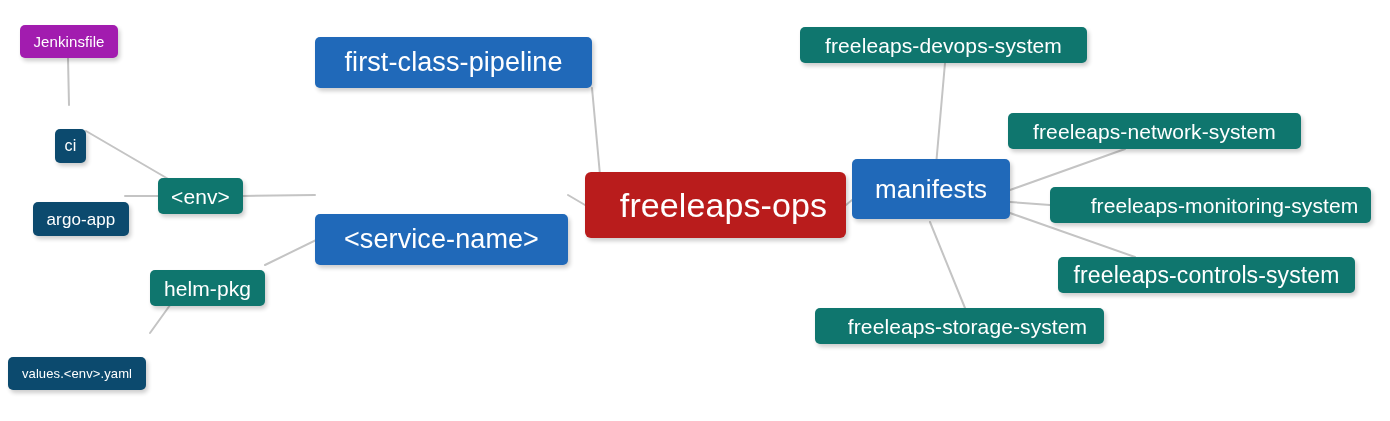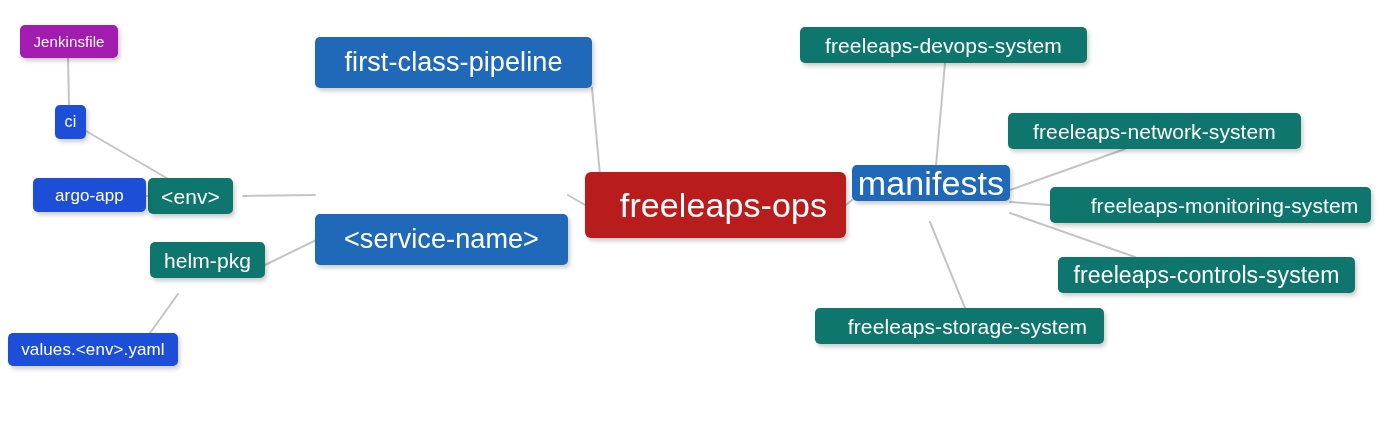--- a/index.html
+++ b/index.html
@@ -33,21 +33,21 @@
     color: #ffffff;
     white-space: nowrap;
     box-shadow: 2px 3px 4px rgba(0,0,0,0.20);
     letter-spacing: 0.1px;
     line-height: 1;
   }
   .lvl-root   { background: #b91c1c; font-size: 34px; border-radius: 6px; padding-left: 16px; }
   .lvl-blue   { background: #2069b9; }
   .lvl-green  { background: #0f766e; }
   .lvl-orange { background: #a21caf; }
-  .lvl-red    { background: #1d4ed8; }
+  .lvl-red    { background: #0c4a6e; margin-top: 24px; }
 </style>
 </head>
 <body>
 
 <div id="canvas">
   <svg id="edges" viewBox="0 0 1390 421" xmlns="http://www.w3.org/2000/svg">
       <path d="M 585 205 L 568 195" stroke="#c4c4c4" stroke-width="2" fill="none" stroke-linecap="round"></path>
       <path d="M 846 205 L 852 200" stroke="#c4c4c4" stroke-width="2" fill="none" stroke-linecap="round"></path>
       <path d="M 600 175 L 592 88" stroke="#c4c4c4" stroke-width="2" fill="none" stroke-linecap="round"></path>
       <path d="M 315 195 L 243 196" stroke="#c4c4c4" stroke-width="2" fill="none" stroke-linecap="round"></path>
@@ -62,42 +62,42 @@
       <path d="M 1010 213 L 1135 257" stroke="#c4c4c4" stroke-width="2" fill="none" stroke-linecap="round"></path>
       <path d="M 930 222 L 965 308" stroke="#c4c4c4" stroke-width="2" fill="none" stroke-linecap="round"></path>
     </svg>
   <div id="node-layer">
       <div class="node lvl-root" style="left: 585px; top: 172px; width: 261px; height: 66px; font-size: 34px;">
         <span>freeleaps-ops</span>
       </div>
       <div class="node lvl-blue" style="left: 315px; top: 170px; width: 253px; height: 51px; font-size: 27px; margin-top: 44px;">
         <span>&lt;service-name&gt;</span>
       </div>
-      <div class="node lvl-blue" style="left: 852px; top: 165px; width: 158px; height: 36px; font-size: 34px;">
+      <div class="node lvl-blue" style="left: 852px; top: 159px; width: 158px; height: 60px; font-size: 26px;">
         <span>manifests</span>
       </div>
       <div class="node lvl-blue" style="left: 315px; top: 37px; width: 277px; height: 51px; font-size: 27px; justify-content: center;">
         <span>first-class-pipeline</span>
       </div>
-      <div class="node lvl-green" style="left: 148px; top: 178px; width: 85px; height: 36px; font-size: 21px;">
+      <div class="node lvl-green" style="left: 158px; top: 178px; width: 85px; height: 36px; font-size: 21px;">
         <span>&lt;env&gt;</span>
       </div>
-      <div class="node lvl-green" style="left: 150px; top: 242px; width: 115px; height: 36px; font-size: 21px;">
+      <div class="node lvl-green" style="left: 150px; top: 270px; width: 115px; height: 36px; font-size: 21px;">
         <span>helm-pkg</span>
       </div>
       <div class="node lvl-red" style="left: 55px; top: 105px; width: 31px; height: 34px; font-size: 16px;">
         <span>ci</span>
       </div>
       <div class="node lvl-orange" style="left: 20px; top: 25px; width: 98px; height: 33px; font-size: 15px;">
         <span>Jenkinsfile</span>
       </div>
-      <div class="node lvl-red" style="left: 33px; top: 178px; width: 113px; height: 34px; font-size: 17px;">
+      <div class="node lvl-red" style="left: 33px; top: 178px; width: 96px; height: 34px; font-size: 17px;">
         <span>argo-app</span>
       </div>
-      <div class="node lvl-red" style="left: 8px; top: 333px; width: 170px; height: 33px; font-size: 17px;">
+      <div class="node lvl-red" style="left: 8px; top: 333px; width: 138px; height: 33px; font-size: 13px;">
         <span>values.&lt;env&gt;.yaml</span>
       </div>
       <div class="node lvl-green" style="left: 800px; top: 27px; width: 287px; height: 36px; font-size: 21px;">
         <span>freeleaps-devops-system</span>
       </div>
       <div class="node lvl-green" style="left: 1008px; top: 113px; width: 293px; height: 36px; font-size: 21px;">
         <span>freeleaps-network-system</span>
       </div>
       <div class="node lvl-green" style="left: 1050px; top: 187px; width: 321px; height: 36px; font-size: 21px; padding-left: 28px;">
         <span>freeleaps-monitoring-system</span>

